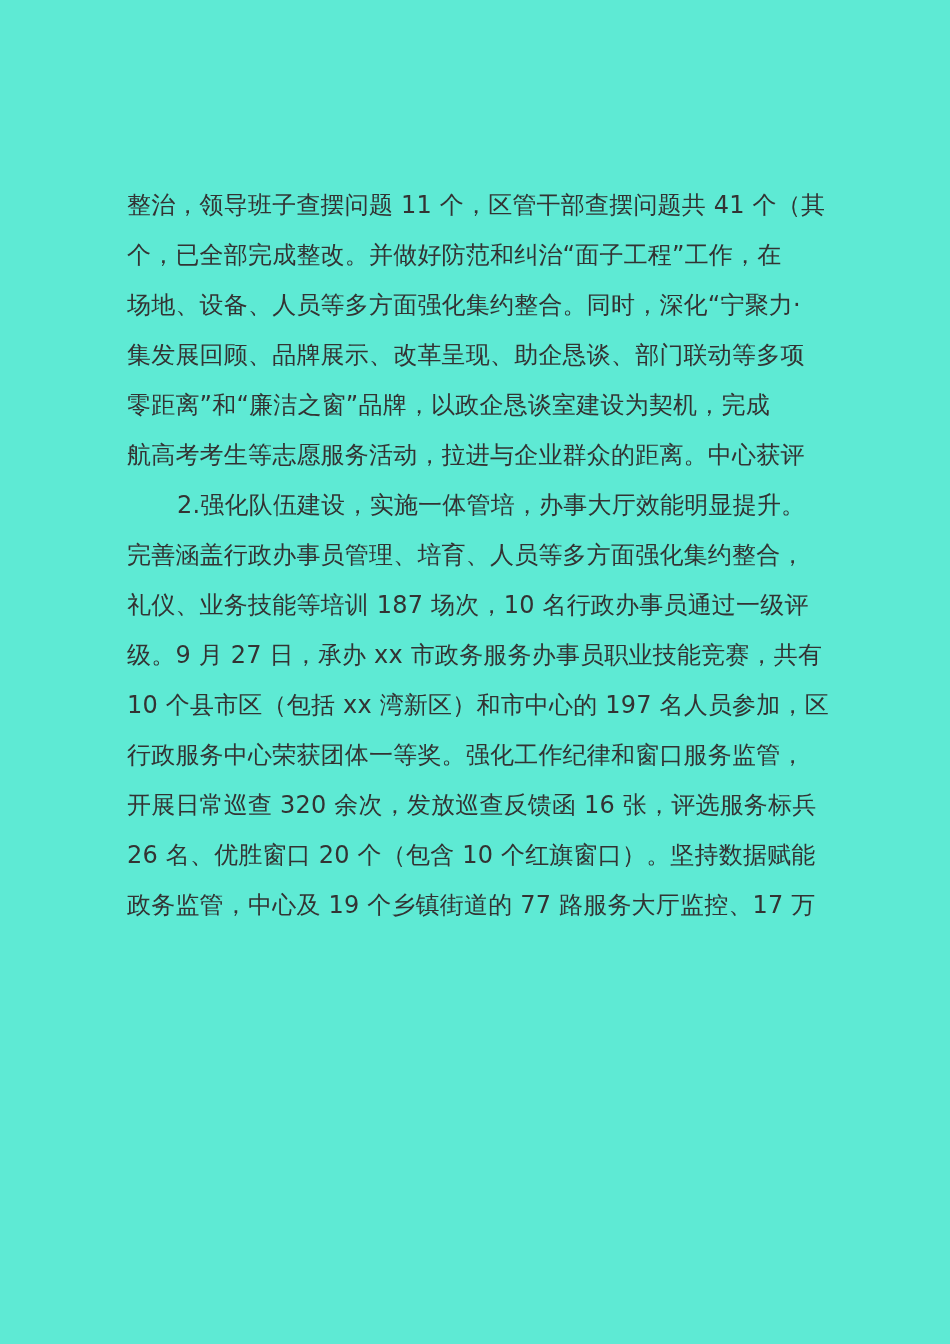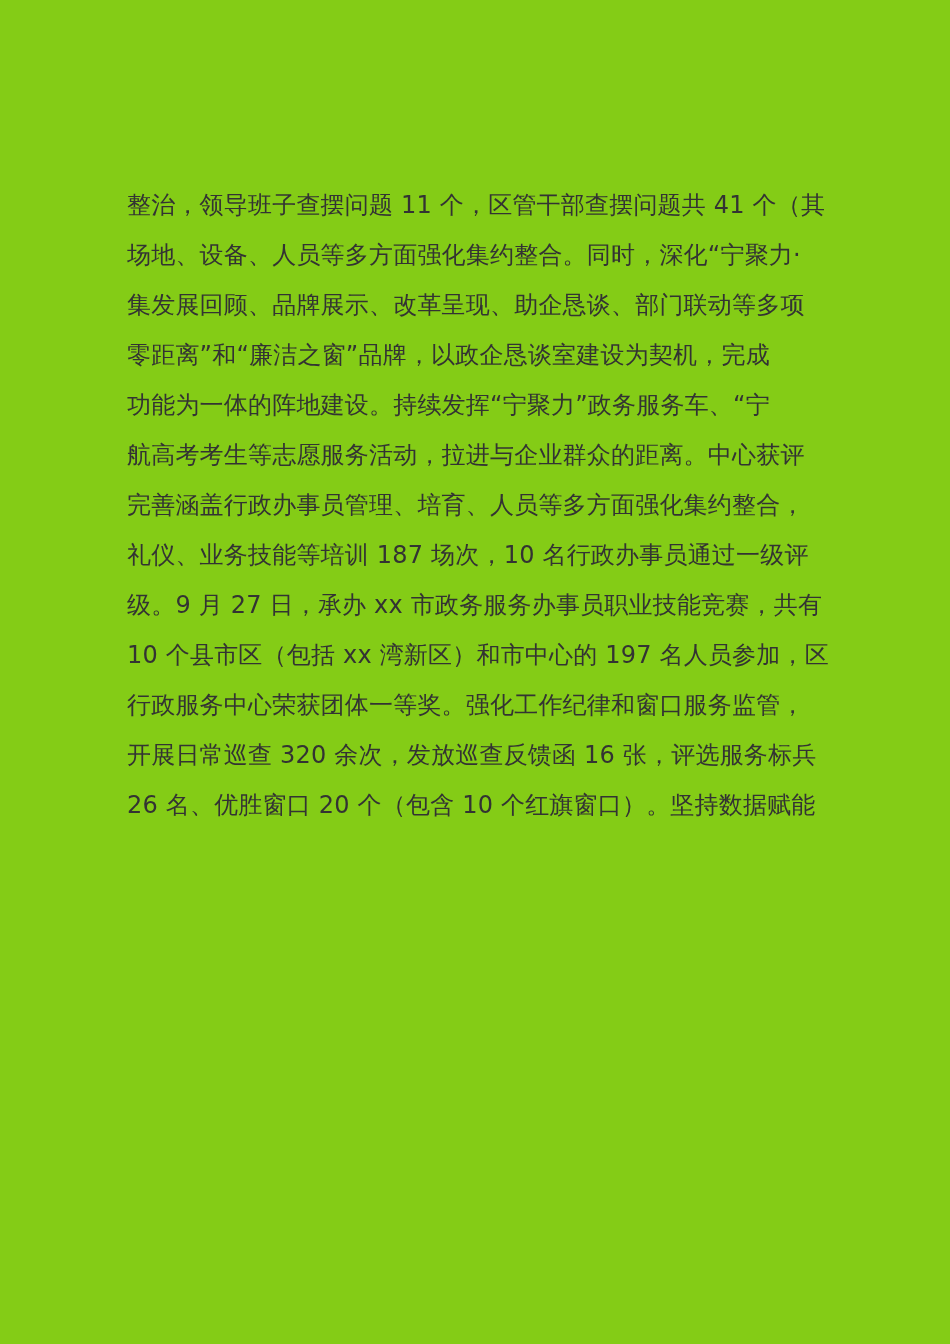--- a/index.html
+++ b/index.html
@@ -12,21 +12,21 @@
       height: 1344px;
       position: relative;
       overflow: hidden;
     }
     .page {
       position: absolute;
       left: 0;
       top: 0;
       width: 950px;
       height: 1344px;
-      background: #84cc16;
+      background: #5eead4;
     }
     .body-text {
       position: absolute;
       left: 127px;
       top: 180px;
       width: 720px;
       font-family: "DejaVu Sans", "Liberation Sans", sans-serif;
       font-size: 24px;
       line-height: 50px;
       color: #333333;
@@ -41,29 +41,31 @@
       padding-left: 50px;
     }
   </style>
 </head>
 <body>
 
 <div class="page">
   <div class="body-text">
     <div>
       <span class="line">整治，领导班子查摆问题 11 个，区管干部查摆问题共 41 个（其</span>
+      <span class="line">个，已全部完成整改。并做好防范和纠治“面子工程”工作，在</span>
       <span class="line">场地、设备、人员等多方面强化集约整合。同时，深化“宁聚力·</span>
       <span class="line">集发展回顾、品牌展示、改革呈现、助企恳谈、部门联动等多项</span>
       <span class="line">零距离”和“廉洁之窗”品牌，以政企恳谈室建设为契机，完成</span>
-      <span class="line">功能为一体的阵地建设。持续发挥“宁聚力”政务服务车、“宁</span>
       <span class="line">航高考考生等志愿服务活动，拉进与企业群众的距离。中心获评</span>
     </div>
     <div>
+      <span class="line indent">2.强化队伍建设，实施一体管培，办事大厅效能明显提升。</span>
       <span class="line">完善涵盖行政办事员管理、培育、人员等多方面强化集约整合，</span>
       <span class="line">礼仪、业务技能等培训 187 场次，10 名行政办事员通过一级评</span>
       <span class="line">级。9 月 27 日，承办 xx 市政务服务办事员职业技能竞赛，共有</span>
       <span class="line">10 个县市区（包括 xx 湾新区）和市中心的 197 名人员参加，区</span>
       <span class="line">行政服务中心荣获团体一等奖。强化工作纪律和窗口服务监管，</span>
       <span class="line">开展日常巡查 320 余次，发放巡查反馈函 16 张，评选服务标兵</span>
       <span class="line">26 名、优胜窗口 20 个（包含 10 个红旗窗口）。坚持数据赋能</span>
+      <span class="line">政务监管，中心及 19 个乡镇街道的 77 路服务大厅监控、17 万</span>
     </div>
   </div>
 </div>
 
 </body></html>

